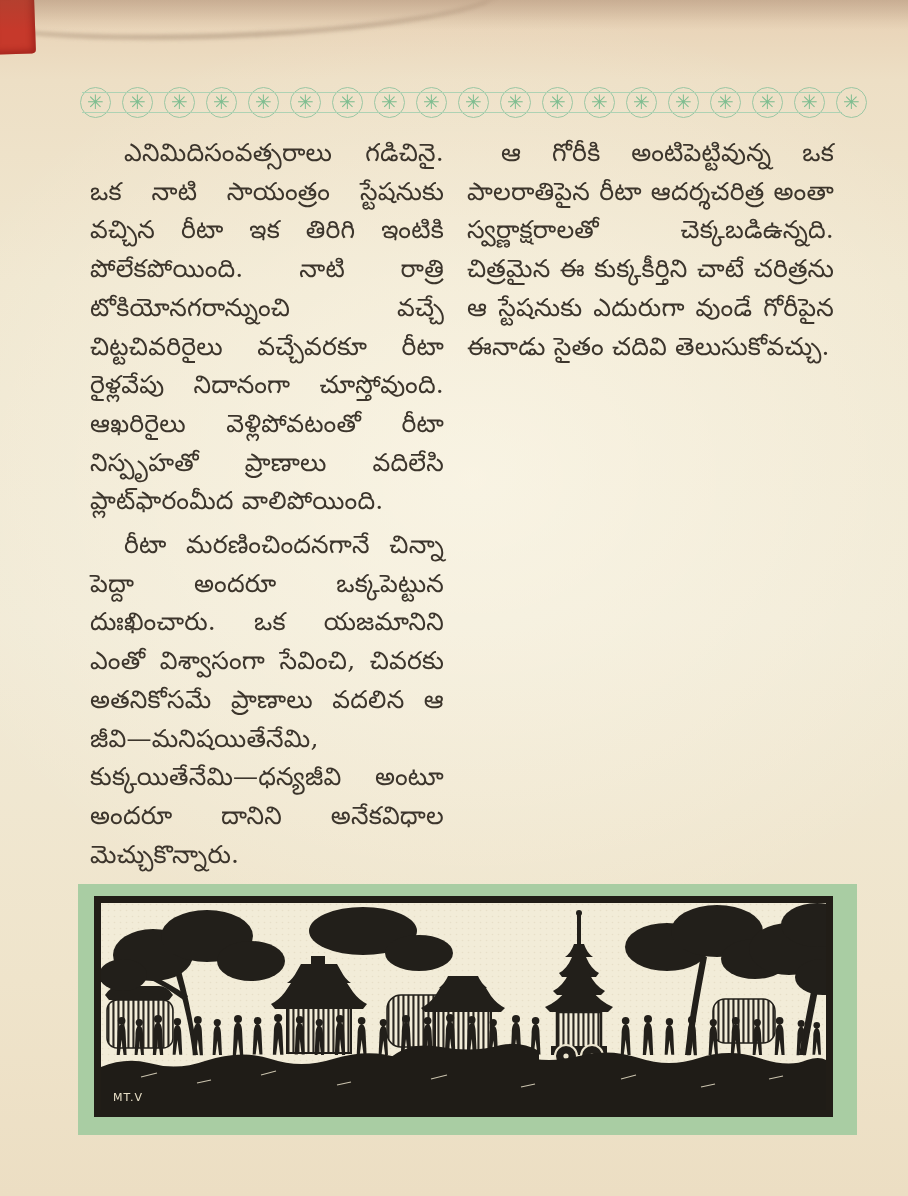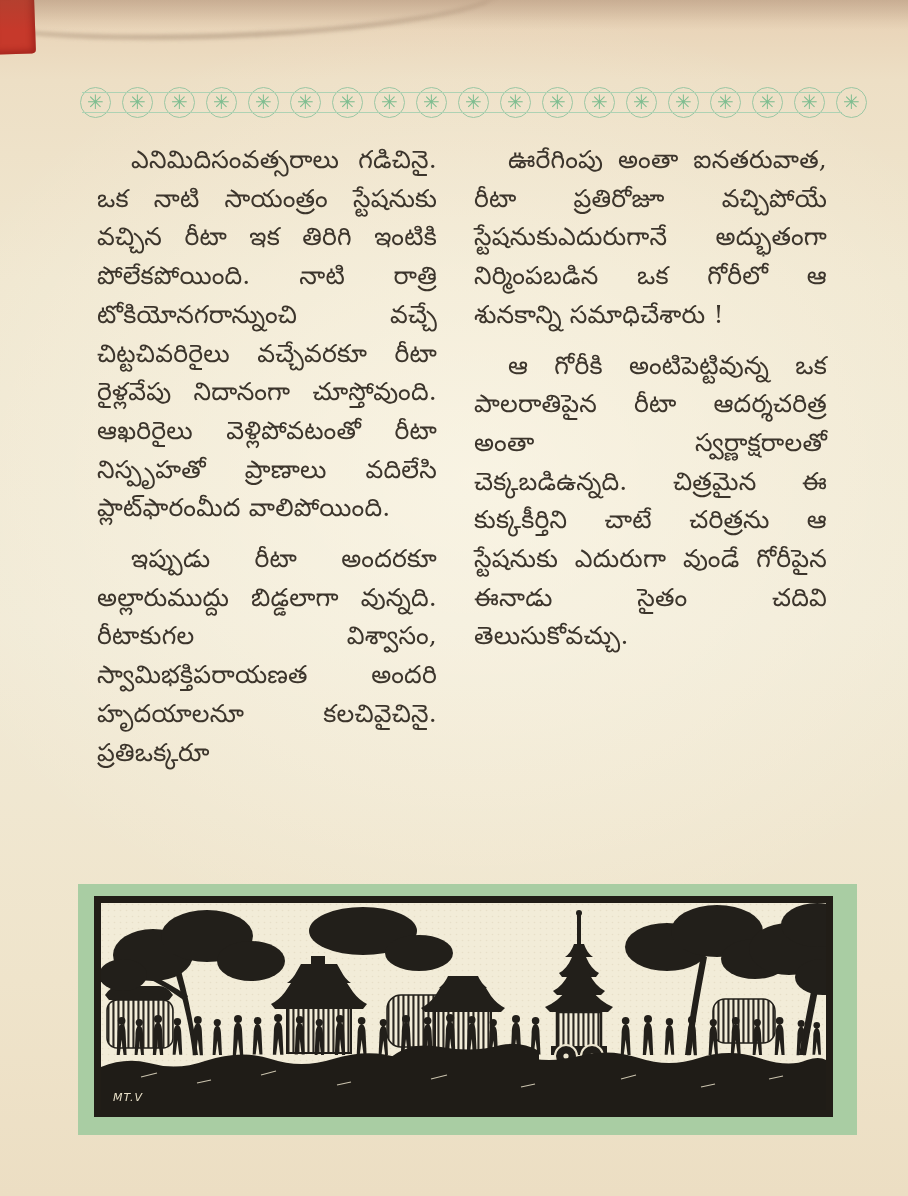--- a/index.html
+++ b/index.html
@@ -35,31 +35,30 @@
   .ornament-band::before{top:5px}
   .ornament-band::after{bottom:5px}
   .motif{
     width:29px;height:29px;flex:0 0 29px;margin-right:11px;
     border:1px solid #9bc7a4;border-radius:50%;
     color:#7fbd90;font-size:20px;line-height:28px;text-align:center;
     font-family:"DejaVu Sans",sans-serif;
   }
   .col{position:absolute;top:129px;color:#3c352c;}
   .col p{
-    margin:12px;font-size:25px;line-height:38.7px;text-align:justify;
+    margin:5px;font-size:25px;line-height:38.7px;text-align:justify;
     letter-spacing:0.2px;
   }
   .col p.indent{text-indent:34px;}
   .col-left{left:85px;width:364px;}
   .col-right{left:462px;width:377px;}
   .illus-mat{
     position:absolute;left:78px;top:884px;width:779px;height:251px;
     background:#a9cda3;box-sizing:border-box;
     padding:12px 24px 18px 16px;
-    font-style:italic;
   }
   .illus-frame{
     width:100%;height:100%;box-sizing:border-box;
     border:7px solid #211d17;background:#f2ecd8;overflow:hidden;
   }
   .illus-frame svg{display:block;width:100%;height:100%;}
 </style>
 </head>
 <body>
 
@@ -84,25 +83,25 @@
       <span class="motif">✳</span>
       <span class="motif">✳</span>
       <span class="motif">✳</span>
       <span class="motif">✳</span>
       <span class="motif">✳</span>
       <span class="motif">✳</span>
     </div>
 
   <div class="col col-left">
     <p class="indent">ఎనిమిదిసంవత్సరాలు గడిచినై. ఒక నాటి సాయంత్రం స్టేషనుకు వచ్చిన రీటా ఇక తిరిగి ఇంటికి పోలేకపోయింది. నాటి రాత్రి టోకియోనగరాన్నుంచి వచ్చే చిట్టచివరిరైలు వచ్చేవరకూ రీటా రైళ్లవేపు నిదానంగా చూస్తోవుంది. ఆఖరిరైలు వెళ్లిపోవటంతో రీటా నిస్పృహతో ప్రాణాలు వదిలేసి ప్లాట్‌ఫారంమీద వాలిపోయింది.</p>
+    <p class="indent">రీటా మరణించిందనగానే చిన్నా పెద్దా అందరూ ఒక్కపెట్టున దుఃఖించారు. ఒక యజమానిని ఎంతో విశ్వాసంగా సేవించి, చివరకు అతనికోసమే ప్రాణాలు వదలిన ఆ జీవి—మనిషయితేనేమి, కుక్కయితేనేమి—ధన్యజీవి అంటూ అందరూ దానిని అనేకవిధాల మెచ్చుకొన్నారు.</p>
     <p class="indent">ఇప్పుడు రీటా అందరకూ అల్లారుముద్దు బిడ్డలాగా వున్నది. రీటాకుగల విశ్వాసం, స్వామిభక్తిపరాయణత అందరి హృదయాలనూ కలచివైచినై. ప్రతిఒక్కరూ</p>
   </div>
 
   <div class="col col-right">
-    <p class="indent">ఊరేగింపు అంతా ఐనతరువాత, రీటా ప్రతిరోజూ వచ్చిపోయే స్టేషనుకుఎదురుగానే అద్భుతంగా నిర్మింపబడిన ఒక గోరీలో ఆ శునకాన్ని సమాధిచేశారు !</p>
     <p class="indent">ఆ గోరీకి అంటిపెట్టివున్న ఒక పాలరాతిపైన రీటా ఆదర్శచరిత్ర అంతా స్వర్ణాక్షరాలతో చెక్కబడిఉన్నది. చిత్రమైన ఈ కుక్కకీర్తిని చాటే చరిత్రను ఆ స్టేషనుకు ఎదురుగా వుండే గోరీపైన ఈనాడు సైతం చదివి తెలుసుకోవచ్చు.</p>
   </div>
 
   <div class="illus-mat">
     <div class="illus-frame">
       <svg viewBox="0 0 725 207" preserveAspectRatio="none" xmlns="http://www.w3.org/2000/svg">
         <defs>
           <pattern id="dots" width="6" height="6" patternUnits="userSpaceOnUse">
             <circle cx="1.5" cy="1.5" r="0.8" fill="#ded4bb"></circle>
           </pattern>

